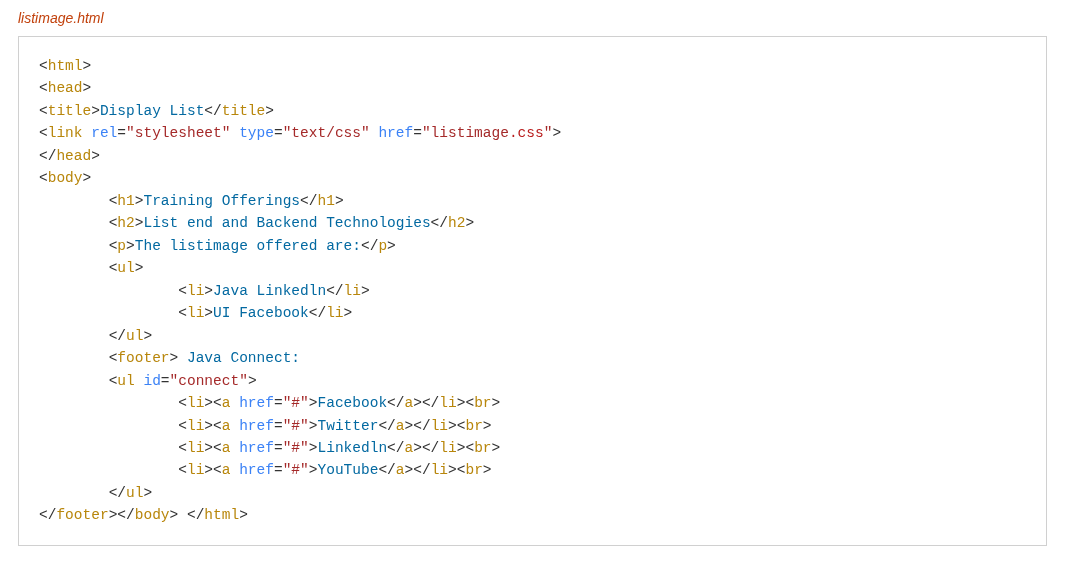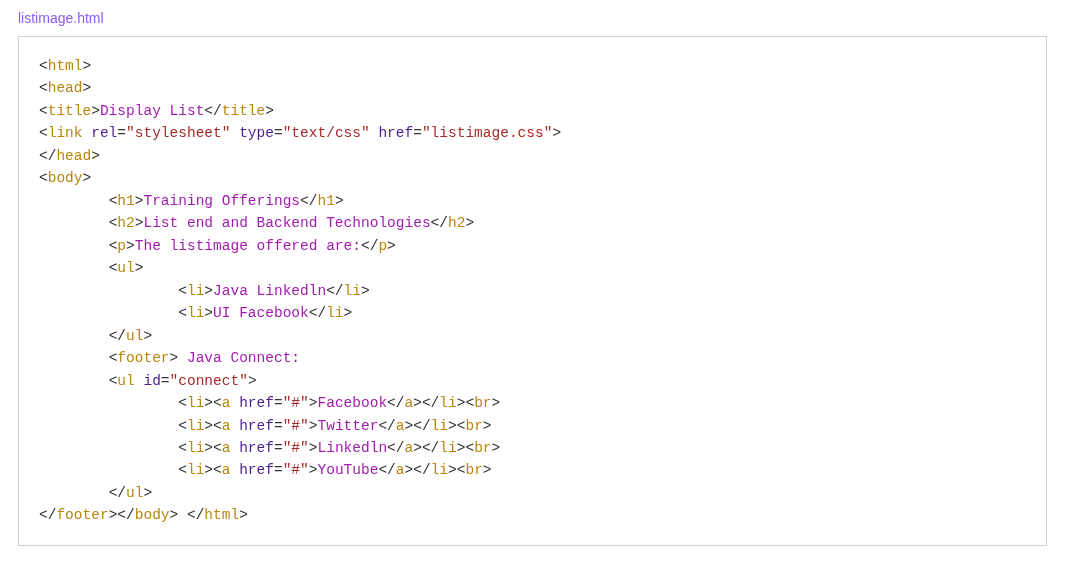--- a/index.html
+++ b/index.html
@@ -9,37 +9,38 @@
   }
   body {
     font-family: -apple-system, BlinkMacSystemFont, "Segoe UI", Arial, sans-serif;
     background: #ffffff;
     width: 1065px;
     height: 582px;
     padding: 10px 18px;
   }
   .filename {
     font-size: 14px;
-    color: #8b5cf6;
+    color: #c2410c;
     margin-bottom: 10px;
+    font-style: italic;
   }
   .code-box {
     border: 1px solid #d0d0d0;
     padding: 18px 20px;
     font-family: Consolas, Monaco, "Courier New", monospace;
     font-size: 14.5px;
     line-height: 1.55;
     white-space: pre;
     color: #333333;
     overflow: hidden;
   }
   .tag-name { color: #b8860b; text-align: right; }
-  .attr-name { color: #4c1d95; }
+  .attr-name { color: #3b82f6; }
   .attr-value { color: #a52a2a; }
-  .text-content { color: #a21caf; margin-top: 12px; }
+  .text-content { color: #0369a1; margin-top: 12px; }
   .punct { color: #333333; }
   .css-ext { color: #b91c1c; }
 </style>
 </head>
 <body>
 
 <div class="filename">listimage.html</div>
 
 <div class="code-box"><span class="punct">&lt;</span><span class="tag-name">html</span><span class="punct">&gt;</span>
 <span class="punct">&lt;</span><span class="tag-name">head</span><span class="punct">&gt;</span>

